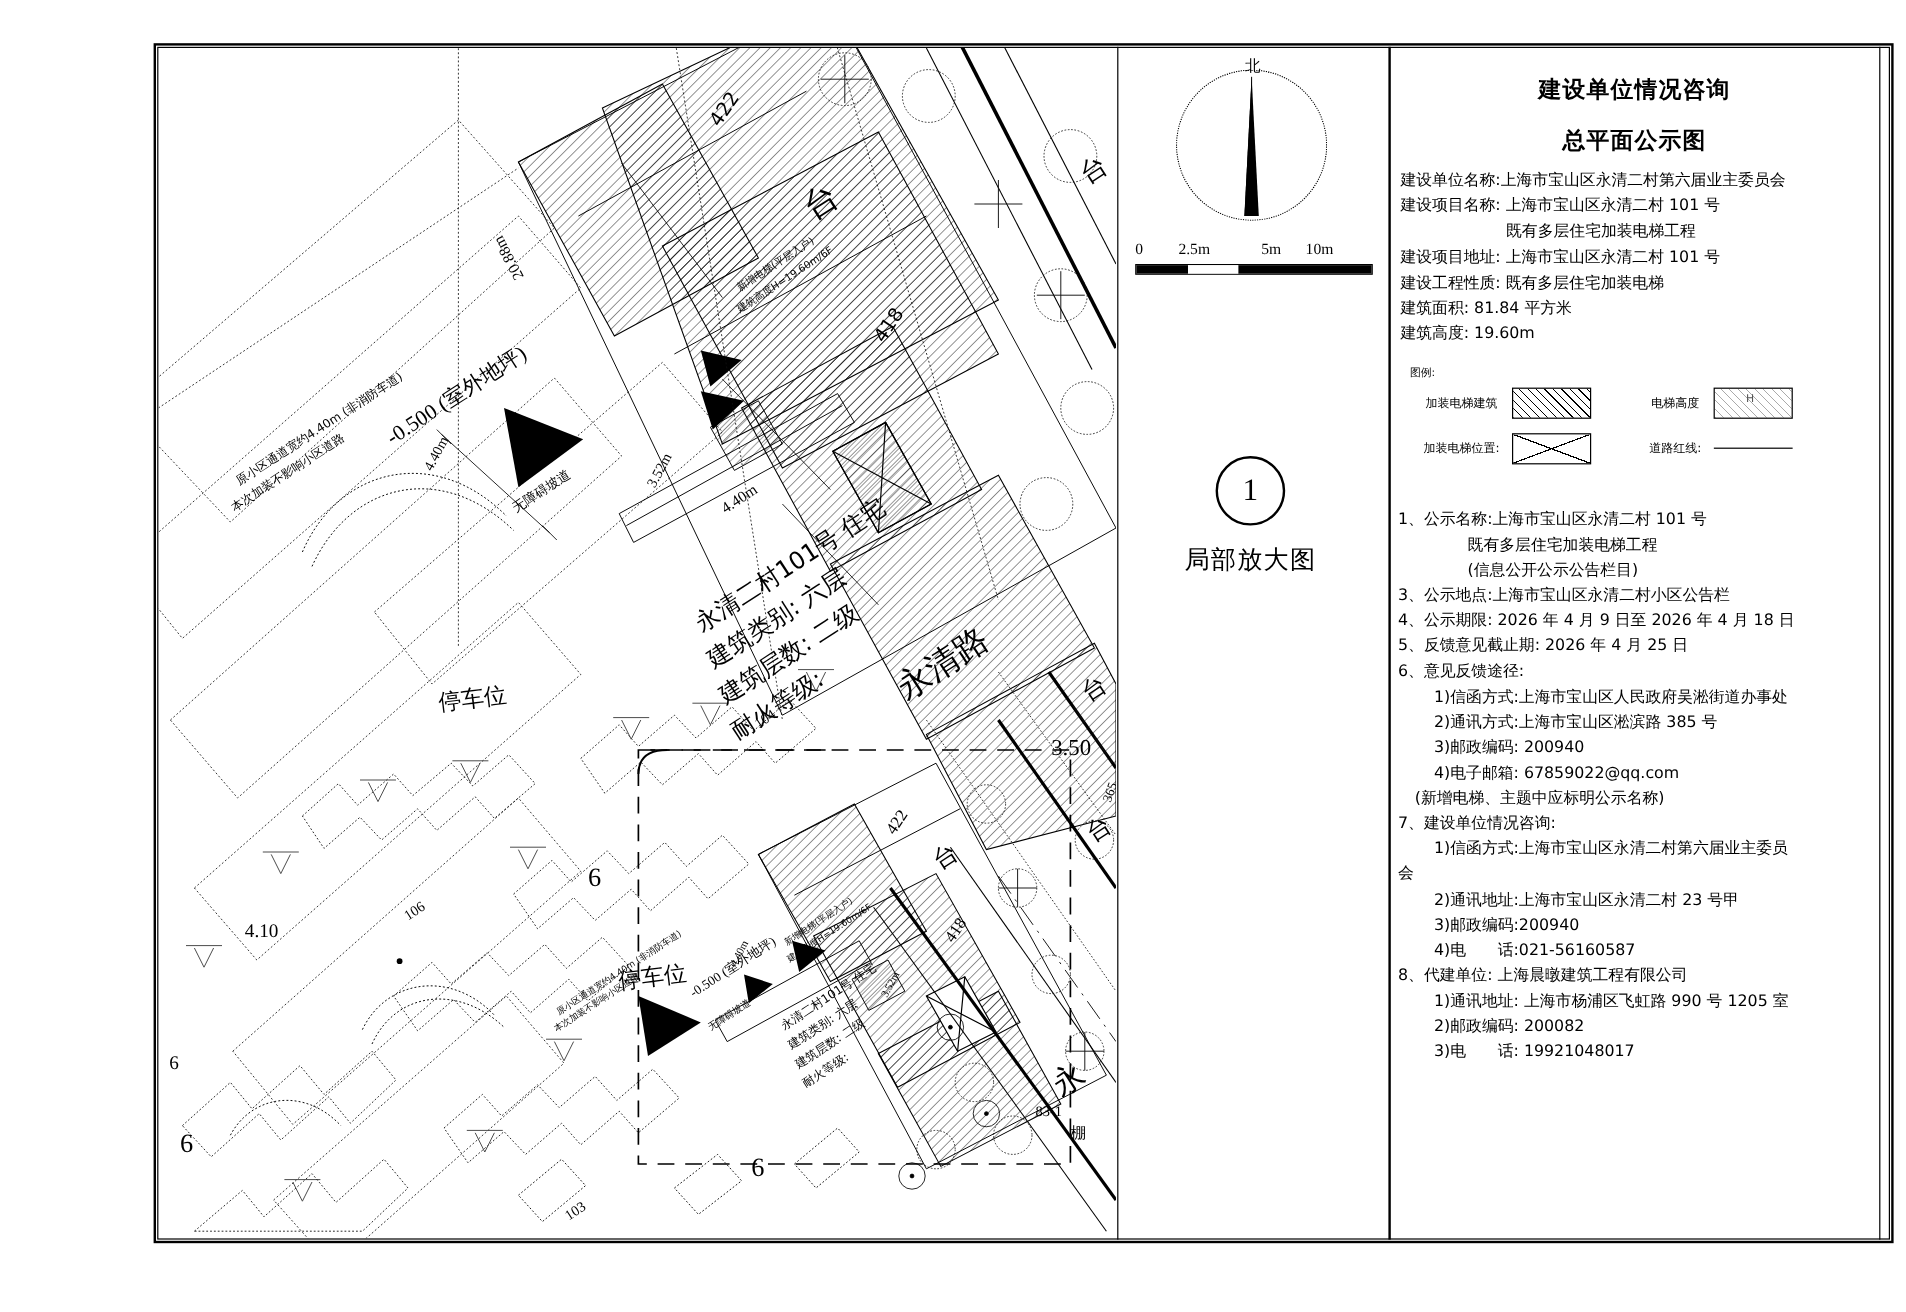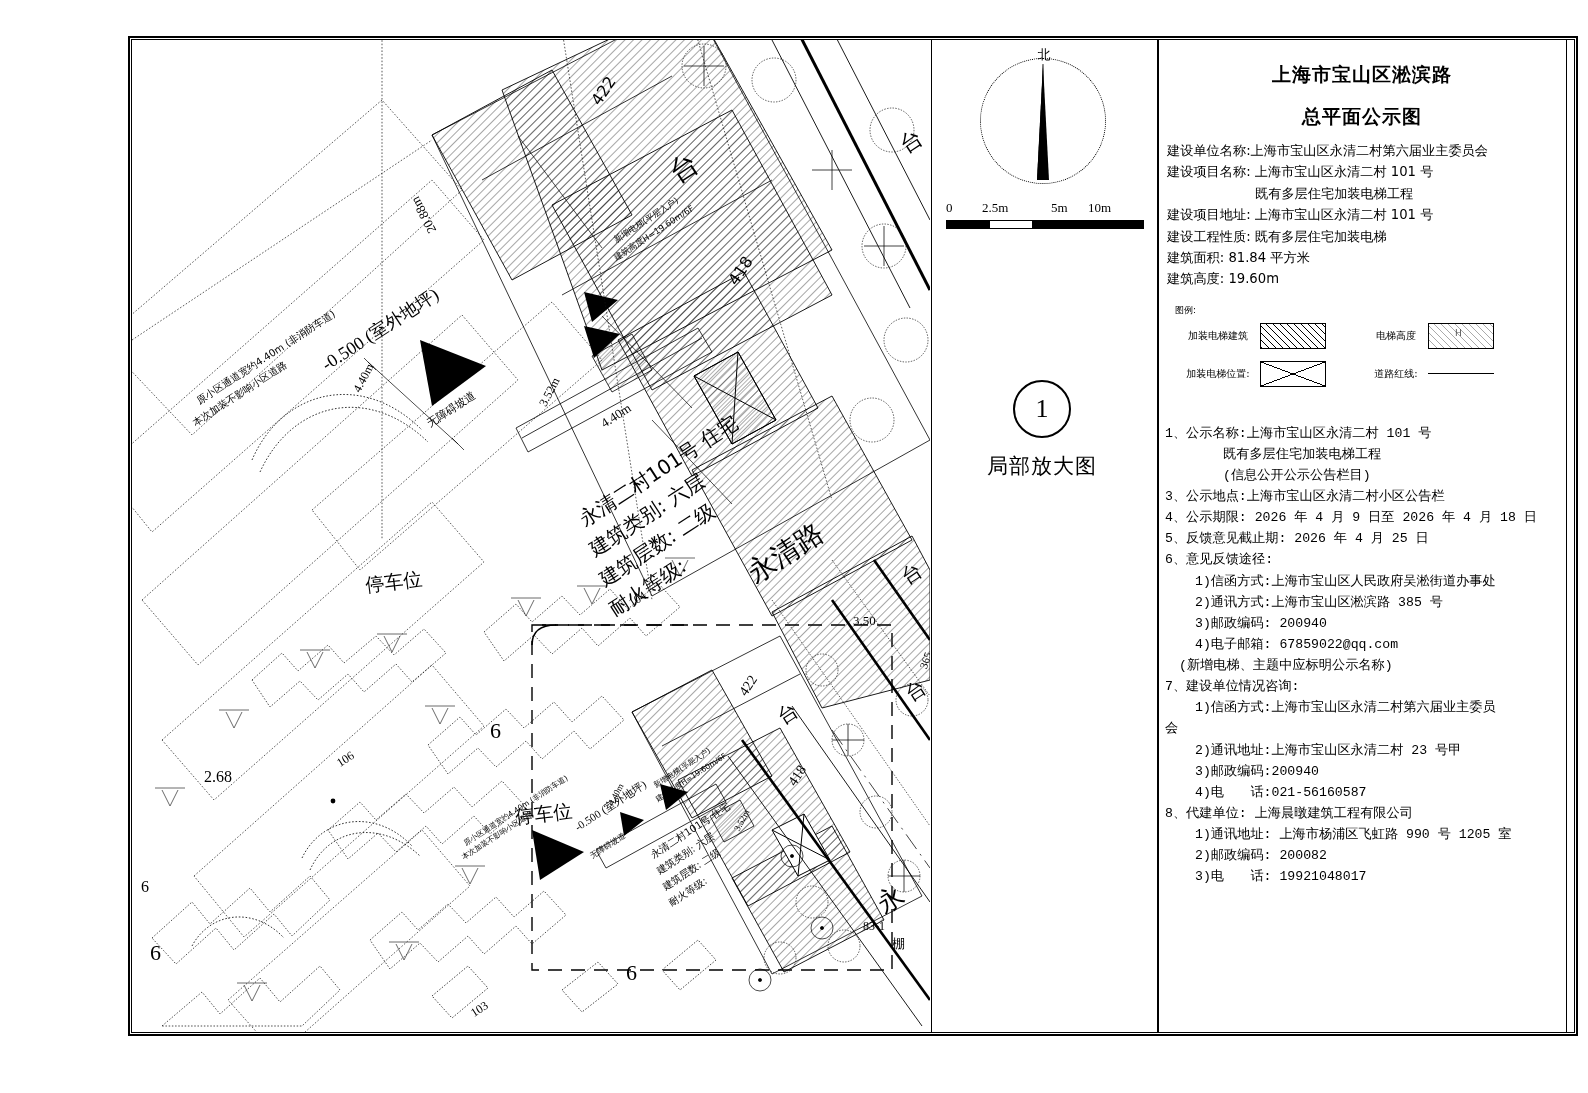--- a/index.html
+++ b/index.html
@@ -60,21 +60,21 @@
   .sw.hatch{background:repeating-linear-gradient(45deg,#000 0 0.8px,#fff 0.8px 5px);}
   .sw.hatch2{background:repeating-linear-gradient(45deg,#aaa 0 0.7px,#fff 0.7px 5px);}
   .sw.hatch2:after{content:"H";position:absolute;left:26px;top:4px;font-size:9px;color:#555;font-family:"DejaVu Sans",sans-serif;}
   .sw.cross:before,.sw.cross:after{content:"";position:absolute;left:0;top:0;width:100%;height:100%;}
   .sw.cross:before{background:linear-gradient(to bottom right,transparent calc(50% - 0.5px),#000 calc(50% - 0.5px),#000 calc(50% + 0.5px),transparent calc(50% + 0.5px));}
   .sw.cross:after{background:linear-gradient(to bottom left,transparent calc(50% - 0.5px),#000 calc(50% - 0.5px),#000 calc(50% + 0.5px),transparent calc(50% + 0.5px));}
   .sw.lineonly{border:none;height:26px;display:flex;align-items:center;}
   .sw.lineonly i{display:block;width:66px;height:0;border-top:1.6px solid #000;}
 
   .notes{margin:22px 0 0 6px;font-size:13.2px;line-height:1.60;}
-  .notes .n{white-space:nowrap;font-family:Liberation Mono, monospace;}
+  .notes .n{white-space:nowrap;}
   .notes .n.lv1{padding-left:14px;}
   .notes .n.lv2{padding-left:30px;}
   .notes .n.lv2b{padding-left:58px;}
 
   
   .mt{position:absolute;white-space:nowrap;font-family:"DejaVu Sans","Liberation Sans",sans-serif;
       transform-origin:left top;color:#000;}
   .mt.serif{font-family:"Liberation Serif",serif;}
 </style>
 </head>
@@ -341,22 +341,22 @@
     <div class="mt serif" style="left:336px;top:968px;font-size:12px;transform:rotate(-33deg);">103</div>
     <div class="mt serif" style="left:785px;top:626px;font-size:11px;transform:rotate(-70deg);">365</div>
     <div class="mt serif" style="left:731px;top:879px;font-size:12px;">83-1</div>
     <div class="mt" style="left:760px;top:895px;font-size:13px;">棚</div>
 
     <div class="mt serif" style="left:358px;top:678px;font-size:22px;">6</div>
     <div class="mt serif" style="left:494px;top:920px;font-size:22px;">6</div>
     <div class="mt serif" style="left:18px;top:900px;font-size:22px;">6</div>
     <div class="mt serif" style="left:9px;top:838px;font-size:16px;">6</div>
 
-    <div class="mt serif" style="left:72px;top:728px;font-size:16px;">2.68</div>
-    <div class="mt serif" style="left:721px;top:573px;font-size:13px;">3.50</div>
+    <div class="mt serif" style="left:72px;top:728px;font-size:16px;">4.10</div>
+    <div class="mt serif" style="left:744px;top:573px;font-size:19px;">3.50</div>
 
     <div class="mt" style="left:608px;top:520px;font-size:28px;transform:rotate(-33deg);">永清路</div>
 
     <div class="mt" style="left:762px;top:95px;font-size:22px;transform:rotate(-33deg);">台</div>
     <div class="mt" style="left:764px;top:528px;font-size:20px;transform:rotate(-33deg);">台</div>
     <div class="mt" style="left:768px;top:645px;font-size:20px;transform:rotate(-33deg);">台</div>
     <div class="mt" style="left:738px;top:852px;font-size:26px;transform:rotate(-33deg);">永</div>
 
     <div class="mt serif" style="left:604px;top:650px;font-size:14px;transform:rotate(-56deg);">422</div>
     <div class="mt serif" style="left:653px;top:740px;font-size:14px;transform:rotate(-56deg);">418</div>
@@ -403,21 +403,21 @@
     </div>
 
     <div class="detailmark">
       <div class="detail-circle">1</div>
       <div class="detail-text">局部放大图</div>
     </div>
   </div>
 
   <div id="infopanel">
 
-    <div class="title-main">上海市宝山区淞滨路</div>
+    <div class="title-main">建设单位情况咨询</div>
     <div class="title-sub">总平面公示图</div>
 
     <div class="facts">
       <div class="row">建设单位名称:上海市宝山区永清二村第六届业主委员会</div>
       <div class="row">建设项目名称: 上海市宝山区永清二村 101 号</div>
       <div class="row indent">既有多层住宅加装电梯工程</div>
       <div class="row">建设项目地址: 上海市宝山区永清二村 101 号</div>
       <div class="row">建设工程性质: 既有多层住宅加装电梯</div>
       <div class="row">建筑面积: 81.84 平方米</div>
       <div class="row">建筑高度: 19.60m</div>

